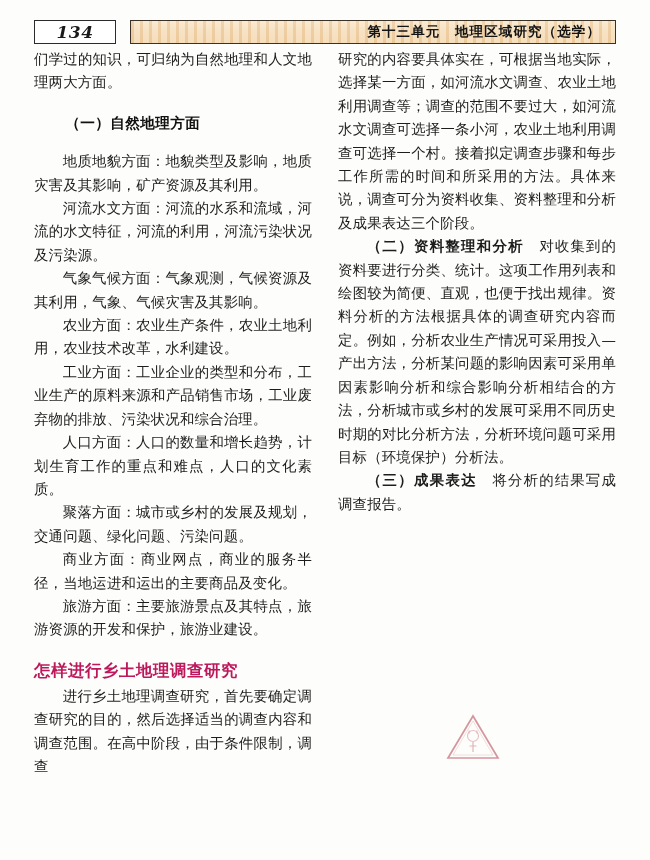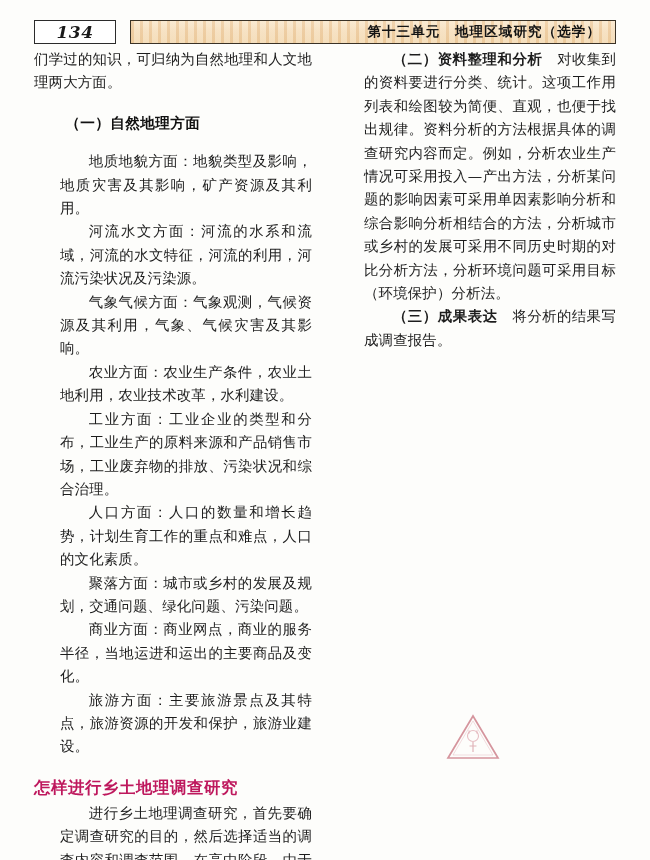--- a/index.html
+++ b/index.html
@@ -94,21 +94,20 @@
     font-size: 14.4px;
     line-height: 23.4px;
     color: #1d1d1d;
     margin: 0;
     text-align: justify;
     text-justify: inter-ideograph;
     letter-spacing: 0.2px;
   }
   .para.indent {
     text-indent: 2em;
-    margin-left: 26px;
   }
   .subhead {
     font-family: "DejaVu Sans", "Liberation Sans", sans-serif;
     font-weight: bold;
     font-size: 14.6px;
     line-height: 23.4px;
     color: #111111;
     margin: 16px;
     text-indent: 1.05em;
     letter-spacing: 0.4px;
@@ -164,20 +163,21 @@
       <p class="para indent">工业方面：工业企业的类型和分布，工业生产的原料来源和产品销售市场，工业废弃物的排放、污染状况和综合治理。</p>
       <p class="para indent">人口方面：人口的数量和增长趋势，计划生育工作的重点和难点，人口的文化素质。</p>
       <p class="para indent">聚落方面：城市或乡村的发展及规划，交通问题、绿化问题、污染问题。</p>
       <p class="para indent">商业方面：商业网点，商业的服务半径，当地运进和运出的主要商品及变化。</p>
       <p class="para indent">旅游方面：主要旅游景点及其特点，旅游资源的开发和保护，旅游业建设。</p>
       <h2 class="section-title">怎样进行乡土地理调查研究</h2>
       <p class="para indent">进行乡土地理调查研究，首先要确定调查研究的目的，然后选择适当的调查内容和调查范围。在高中阶段，由于条件限制，调查</p>
     </div>
 
     <div class="col">
+      <p class="para">研究的内容要具体实在，可根据当地实际，选择某一方面，如河流水文调查、农业土地利用调查等；调查的范围不要过大，如河流水文调查可选择一条小河，农业土地利用调查可选择一个村。接着拟定调查步骤和每步工作所需的时间和所采用的方法。具体来说，调查可分为资料收集、资料整理和分析及成果表达三个阶段。</p>
       <p class="para indent">
         <span class="runin-head">（二）资料整理和分析</span><span>　</span><span>对收集到的资料要进行分类、统计。这项工作用列表和绘图较为简便、直观，也便于找出规律。资料分析的方法根据具体的调查研究内容而定。例如，分析农业生产情况可采用投入—产出方法，分析某问题的影响因素可采用单因素影响分析和综合影响分析相结合的方法，分析城市或乡村的发展可采用不同历史时期的对比分析方法，分析环境问题可采用目标（环境保护）分析法。</span>
       </p>
       <p class="para indent">
         <span class="runin-head">（三）成果表达</span><span>　</span><span>将分析的结果写成调查报告。</span>
       </p>
     </div>
 
   </div>
 

